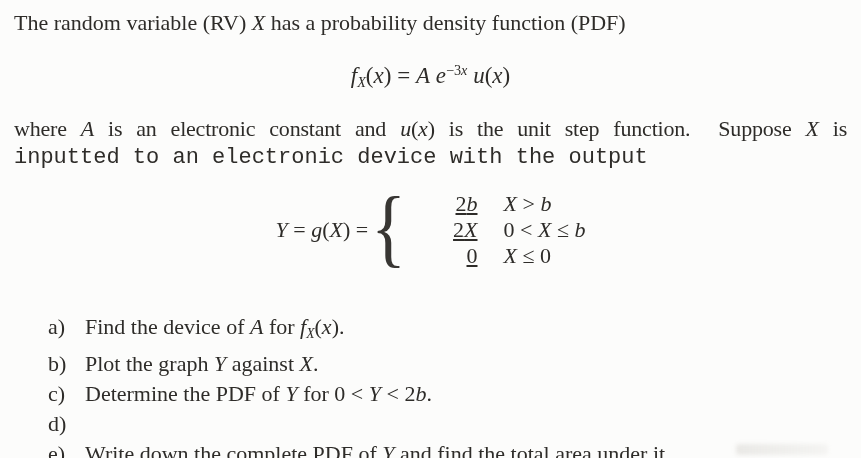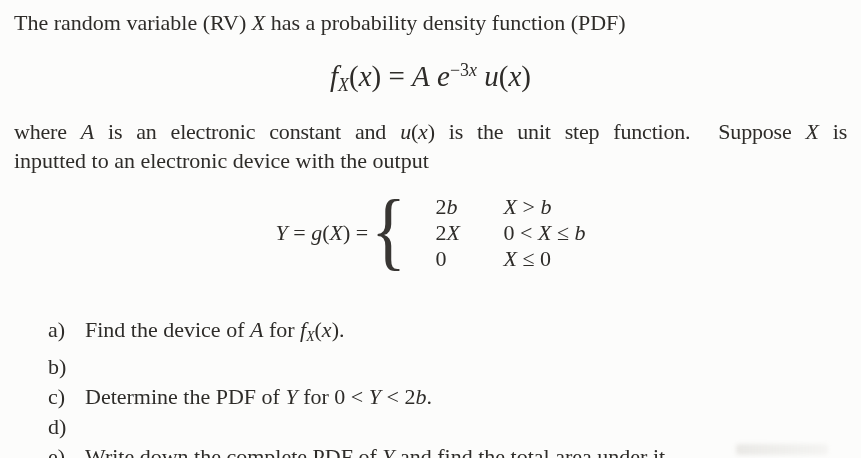--- a/index.html
+++ b/index.html
@@ -14,50 +14,50 @@
     background: #fcfcfb;
     color: #2e2c29;
     font-size: 22px;
     padding: 8px 14px 0 14px;
   }
   .intro-line { line-height: 30px; }
   .display-formula {
     text-align: center;
     margin-top: 14px;
     line-height: 36px;
-    font-size: 29px;
+    font-size: 23px;
   }
   .para-justified {
     margin-top: 14px;
     line-height: 29px;
     text-align: justify;
     text-align-last: justify;
     letter-spacing: -0.2px;
   }
-  .para-left { line-height: 29px; }
+  .para-left { line-height: 29px; font-family: Liberation Mono, monospace; }
   .piecewise {
     margin-top: 18px;
     display: flex;
     justify-content: center;
     align-items: center;
     font-size: 22px;
   }
   .piecewise-lhs { margin-right: 0; white-space: nowrap; }
   .piecewise-brace {
     display: inline-block;
     font-size: 86px;
     line-height: 1;
     font-weight: 400;
     transform: scaleX(0.85);
     margin-top: -6px;
     color: #383633;
   }
   .piecewise-rows { display: flex; flex-direction: column; margin-left: 26px; }
   .piecewise-row { display: flex; line-height: 26px; }
-  .piecewise-value { min-width: 42px; text-align: left; white-space: nowrap; }
+  .piecewise-value { min-width: 42px; text-align: right; white-space: nowrap; text-decoration: underline; }
   .piecewise-cond { margin-left: 26px; white-space: nowrap; }
   .questions { list-style: none; margin-top: 42px; padding-left: 34px; }
   .questions li { display: flex; line-height: 30px; }
   .q-label { width: 37px; flex: none; }
   .q-text { white-space: nowrap; }
   .it  { font-style: italic; }
   .sub { font-size: 0.62em; vertical-align: -0.3em; }
   .sup { font-size: 0.62em; vertical-align: 0.55em; }
   .scan-smudge {
     position: absolute;
@@ -99,20 +99,21 @@
     </div>
   </div>
 
   <ol class="questions">
     <li>
       <span class="q-label">a)</span>
       <span class="q-text"><span>Find the device of </span><span class="it">A</span><span> for </span><span class="it">f</span><span class="sub it">X</span><span>(</span><span class="it">x</span><span>).</span></span>
     </li>
     <li>
       <span class="q-label">b)</span>
+      <span class="q-text"><span>Plot the graph </span><span class="it">Y</span><span> against </span><span class="it">X</span><span>.</span></span>
     </li>
     <li>
       <span class="q-label">c)</span>
       <span class="q-text"><span>Determine the PDF of </span><span class="it">Y</span><span> for 0 &lt; </span><span class="it">Y</span><span> &lt; 2</span><span class="it">b</span><span>.</span></span>
     </li>
     <li>
       <span class="q-label">d)</span>
     </li>
     <li>
       <span class="q-label">e)</span>

